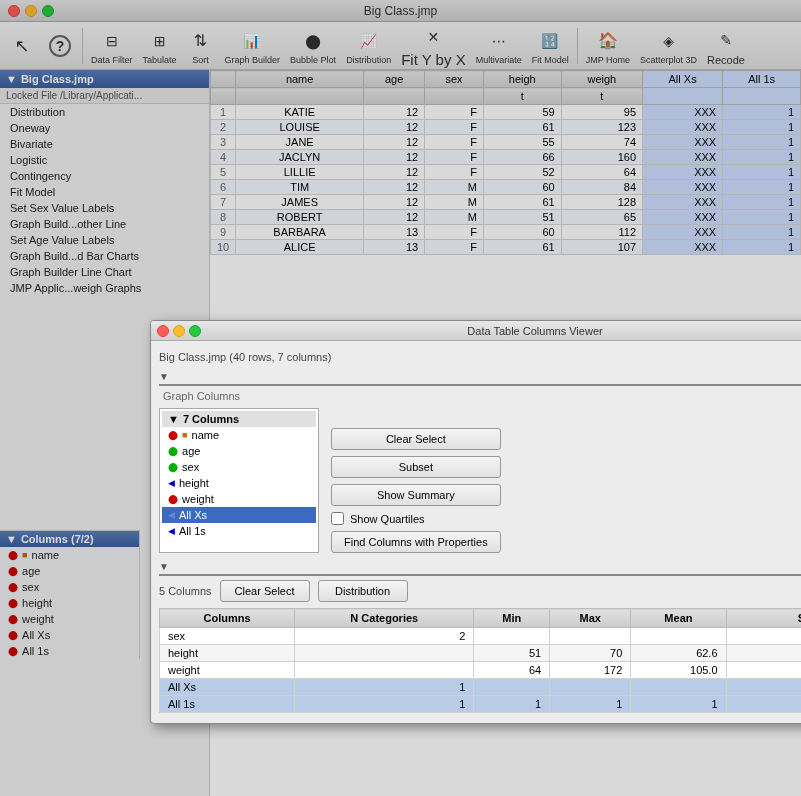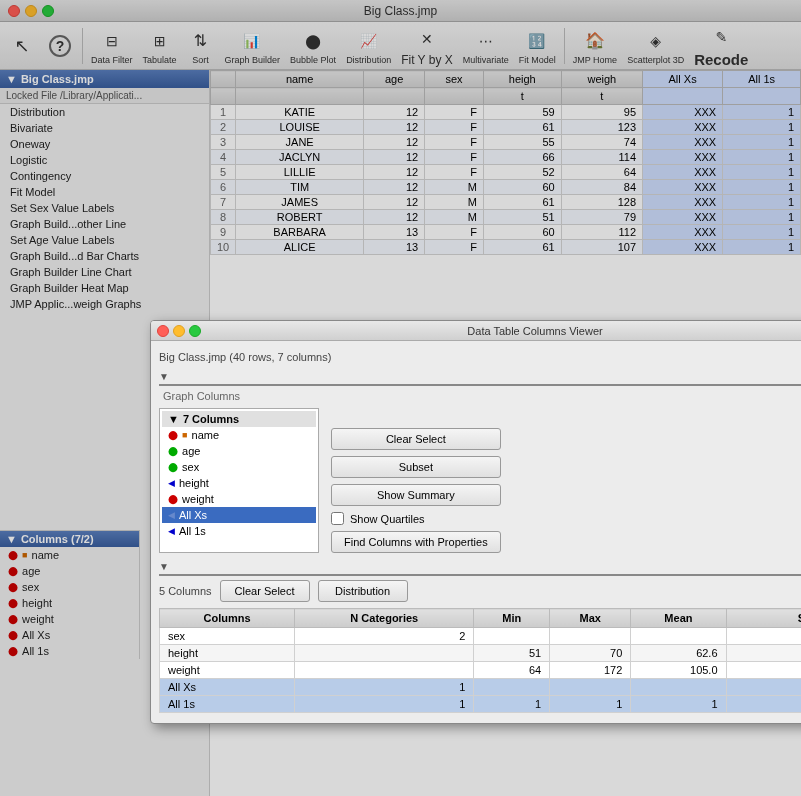--- a/index.html
+++ b/index.html
@@ -221,61 +221,61 @@
   <div class="toolbar-item">
     <div class="icon-box" style="font-size:14px;">⬤</div>
     <span style="font-size:9px;">Bubble Plot</span>
   </div>
   <div class="toolbar-item">
     <div class="icon-box" style="font-size:14px;">📈</div>
     <span style="font-size:9px;">Distribution</span>
   </div>
   <div class="toolbar-item">
     <div class="icon-box" style="font-size:14px;">✕</div>
-    <span style="font-size:12px;">Fit Y by X</span>
+    <span style="font-size:15px;">Fit Y by X</span>
   </div>
   <div class="toolbar-item">
     <div class="icon-box" style="font-size:14px;">⋯</div>
     <span style="font-size:9px;">Multivariate</span>
   </div>
   <div class="toolbar-item">
     <div class="icon-box" style="font-size:14px;">🔢</div>
     <span style="font-size:9px;">Fit Model</span>
   </div>
   <div class="toolbar-sep"></div>
   <div class="toolbar-item">
     <div class="icon-box" style="font-size:16px;">🏠</div>
     <span style="font-size:9px;">JMP Home</span>
   </div>
   <div class="toolbar-item">
     <div class="icon-box" style="font-size:14px;">◈</div>
     <span style="font-size:9px;">Scatterplot 3D</span>
   </div>
   <div class="toolbar-item">
     <div class="icon-box" style="font-size:14px;">✎</div>
-    <span style="font-size:15px;font-weight:bold;">Recode</span>
+    <span style="font-size:11px;">Recode</span>
   </div>
 </div>
 
 <div class="left-panel">
   <div class="left-panel-header">
     <span>▼</span>
     <span>Big Class.jmp</span>
   </div>
   <div class="left-panel-sub">Locked File /Library/Applicati...</div>
   <div class="left-panel-item">
     <span>Distribution</span>
   </div>
   <div class="left-panel-item">
+    <span>Oneway</span>
+  </div>
+  <div class="left-panel-item">
     <span>Bivariate</span>
   </div>
   <div class="left-panel-item">
-    <span>Oneway</span>
-  </div>
-  <div class="left-panel-item">
     <span>Logistic</span>
   </div>
   <div class="left-panel-item">
     <span>Contingency</span>
   </div>
   <div class="left-panel-item">
     <span>Fit Model</span>
   </div>
   <div class="left-panel-item">
     <span>Set Sex Value Labels</span>
@@ -284,23 +284,20 @@
     <span>Graph Build...other Line</span>
   </div>
   <div class="left-panel-item">
     <span>Set Age Value Labels</span>
   </div>
   <div class="left-panel-item">
     <span>Graph Build...d Bar Charts</span>
   </div>
   <div class="left-panel-item">
     <span>Graph Builder Line Chart</span>
-  </div>
-  <div class="left-panel-item">
-    <span>Graph Builder Heat Map</span>
   </div>
   <div class="left-panel-item">
     <span>JMP Applic...weigh Graphs</span>
   </div>
 </div>
 
 <div class="columns-panel" style="top:530px;">
   <div class="columns-panel-header">
     <span>▼</span>
     <span>Columns (7/2)</span>
@@ -390,21 +387,21 @@
     <td>74</td>
     <td class="col-all-xs">XXX</td>
     <td class="col-all-1s">1</td>
   </tr>
         <tr>
     <td style="text-align:center;color:#666;">4</td>
     <td class="text-cell">JACLYN</td>
     <td>12</td>
     <td>F</td>
     <td>66</td>
-    <td>114</td>
+    <td>160</td>
     <td class="col-all-xs">XXX</td>
     <td class="col-all-1s">1</td>
   </tr>
         <tr>
     <td style="text-align:center;color:#666;">5</td>
     <td class="text-cell">LILLIE</td>
     <td>12</td>
     <td>F</td>
     <td>52</td>
     <td>64</td>
@@ -430,21 +427,21 @@
     <td>128</td>
     <td class="col-all-xs">XXX</td>
     <td class="col-all-1s">1</td>
   </tr>
         <tr>
     <td style="text-align:center;color:#666;">8</td>
     <td class="text-cell">ROBERT</td>
     <td>12</td>
     <td>M</td>
     <td>51</td>
-    <td>79</td>
+    <td>65</td>
     <td class="col-all-xs">XXX</td>
     <td class="col-all-1s">1</td>
   </tr>
         <tr>
     <td style="text-align:center;color:#666;">9</td>
     <td class="text-cell">BARBARA</td>
     <td>13</td>
     <td>F</td>
     <td>60</td>
     <td>112</td>

